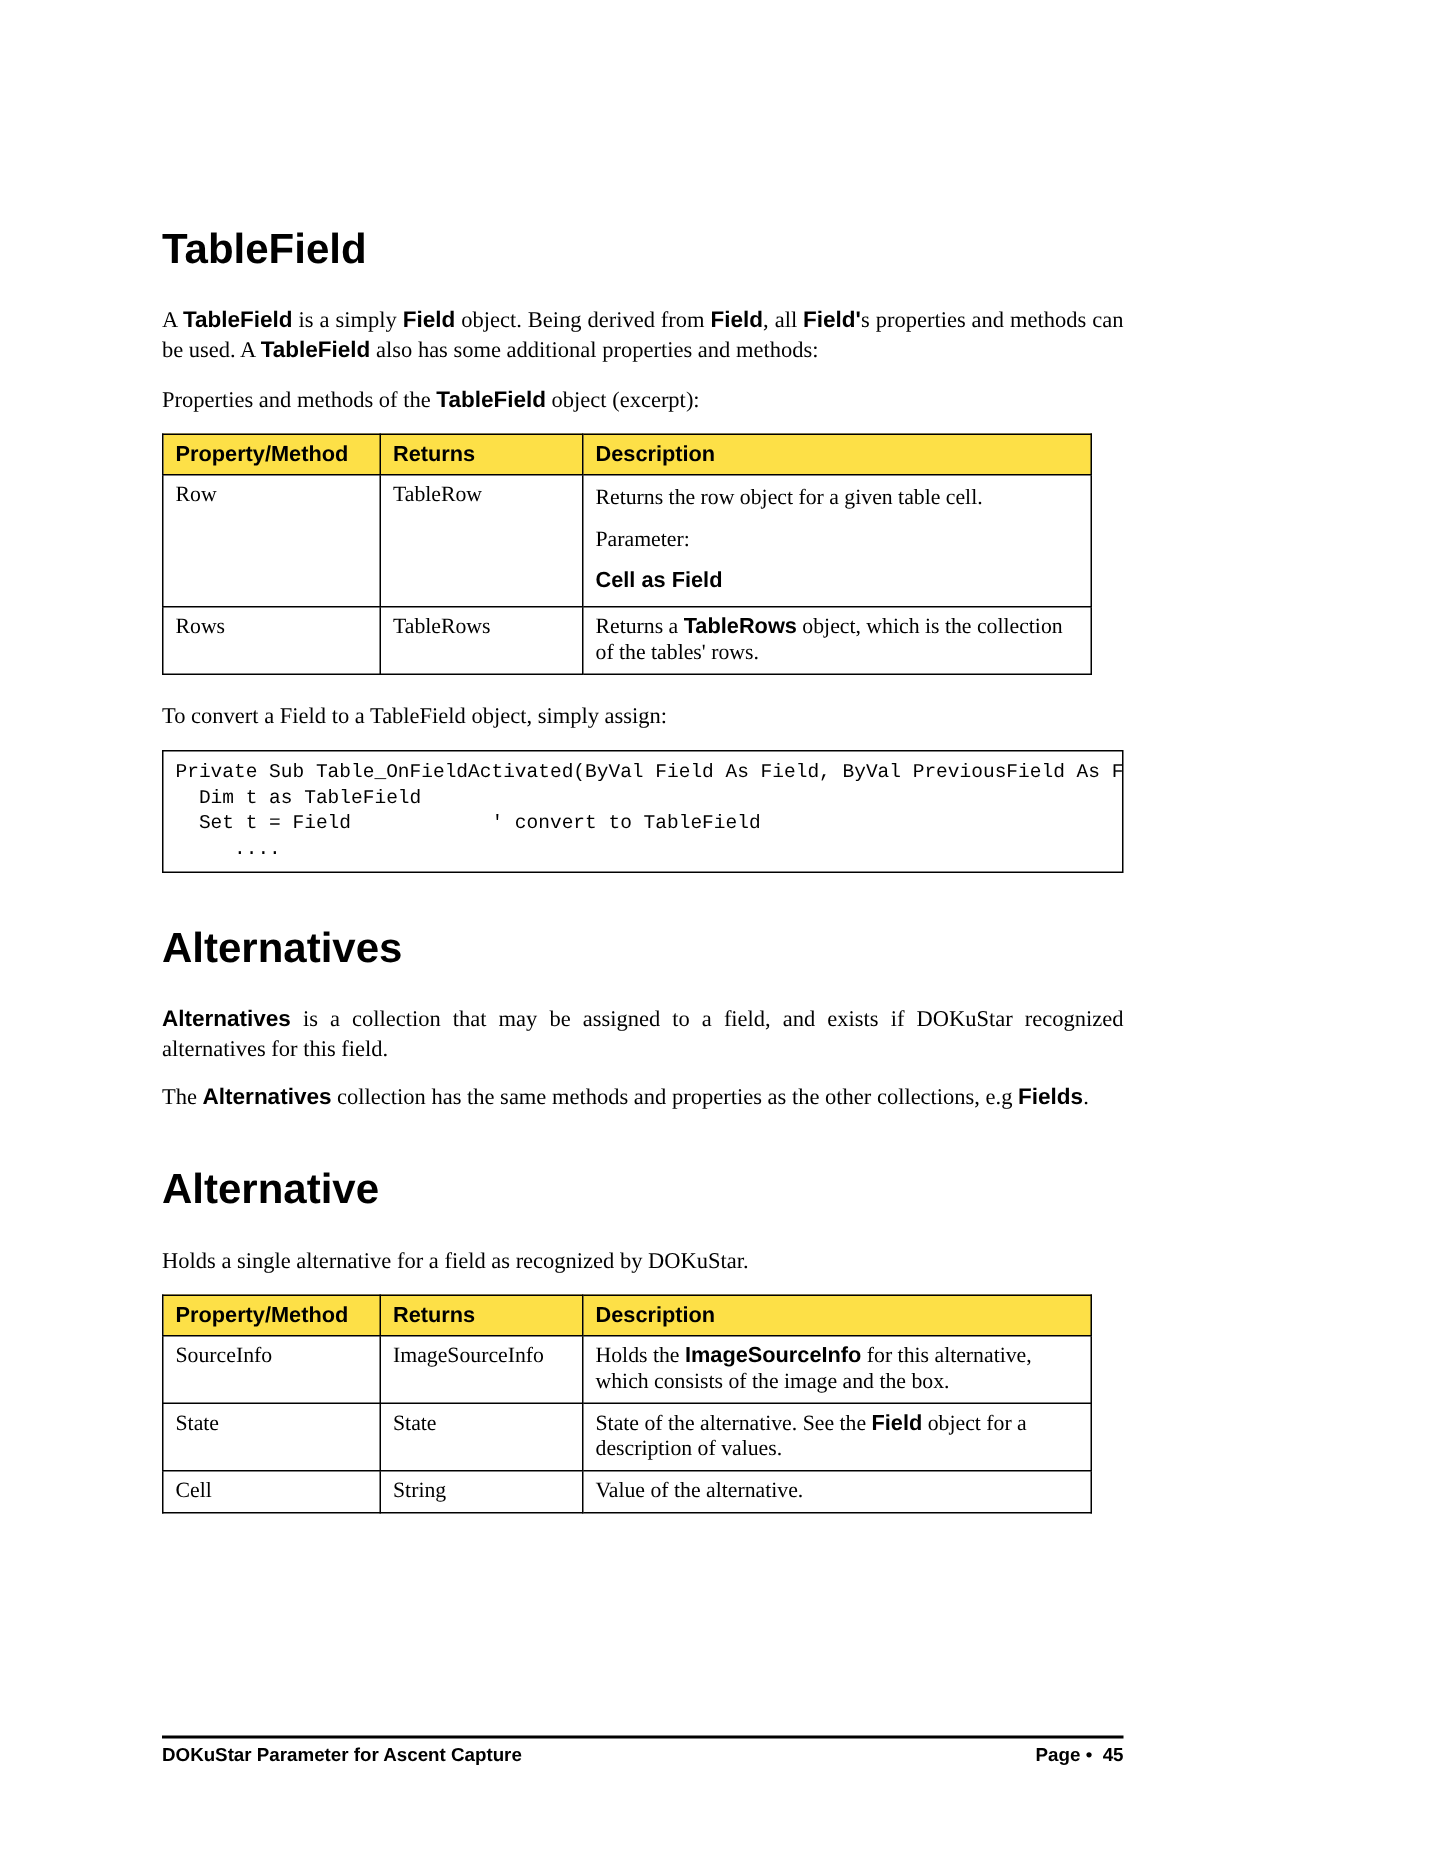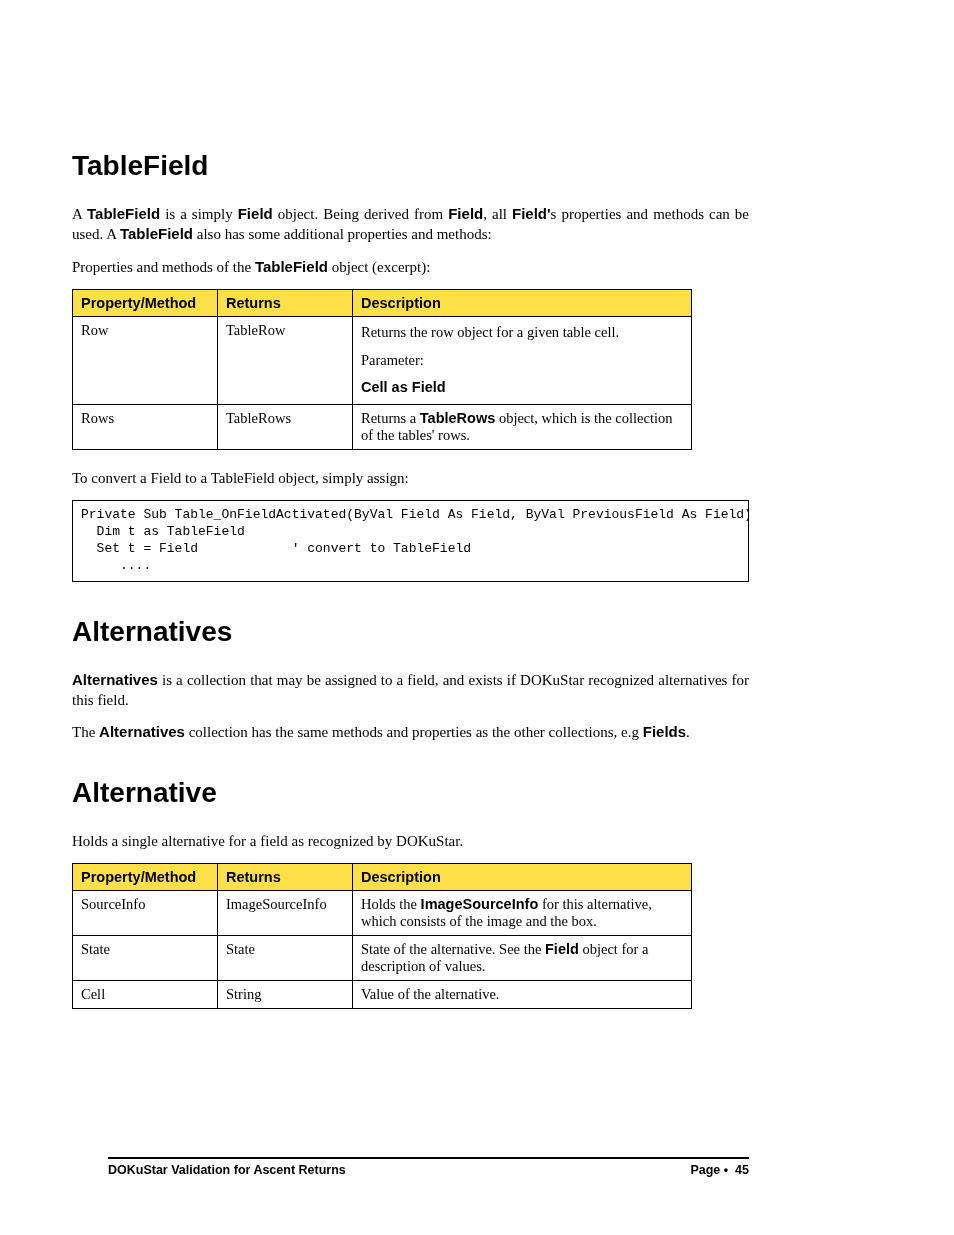--- a/index.html
+++ b/index.html
@@ -6,21 +6,21 @@
     margin: 0;
     padding: 0;
     background: #fff;
     font-family: "Times New Roman", Times, serif;
     color: #000;
   }
   .page {
     width: 854px;
     height: 1235px;
     box-sizing: border-box;
-    padding: 150px 105px 60px 72px;
+    padding: 150px 105px 60px 108px;
     position: relative;
   }
   h1 {
     font-family: Arial, Helvetica, sans-serif;
     font-weight: bold;
     font-size: 28px;
     margin: 0 0 22px 0;
   }
   p {
     font-size: 15px;
@@ -173,19 +173,19 @@
       <tr>
         <td>Cell</td>
         <td>String</td>
         <td>Value of the alternative.</td>
       </tr>
     </tbody>
       </table>
   </div>
 
   <div class="footer">
-    <span>DOKuStar Validation for Ascent Returns</span>
+    <span>DOKuStar Parameter for Ascent Capture</span>
     <span class="right">
       <span>Page</span>&nbsp;<span class="dot">•</span>&nbsp;&nbsp;<span>45</span>
     </span>
   </div>
 
 </div>
 
 </body></html>

